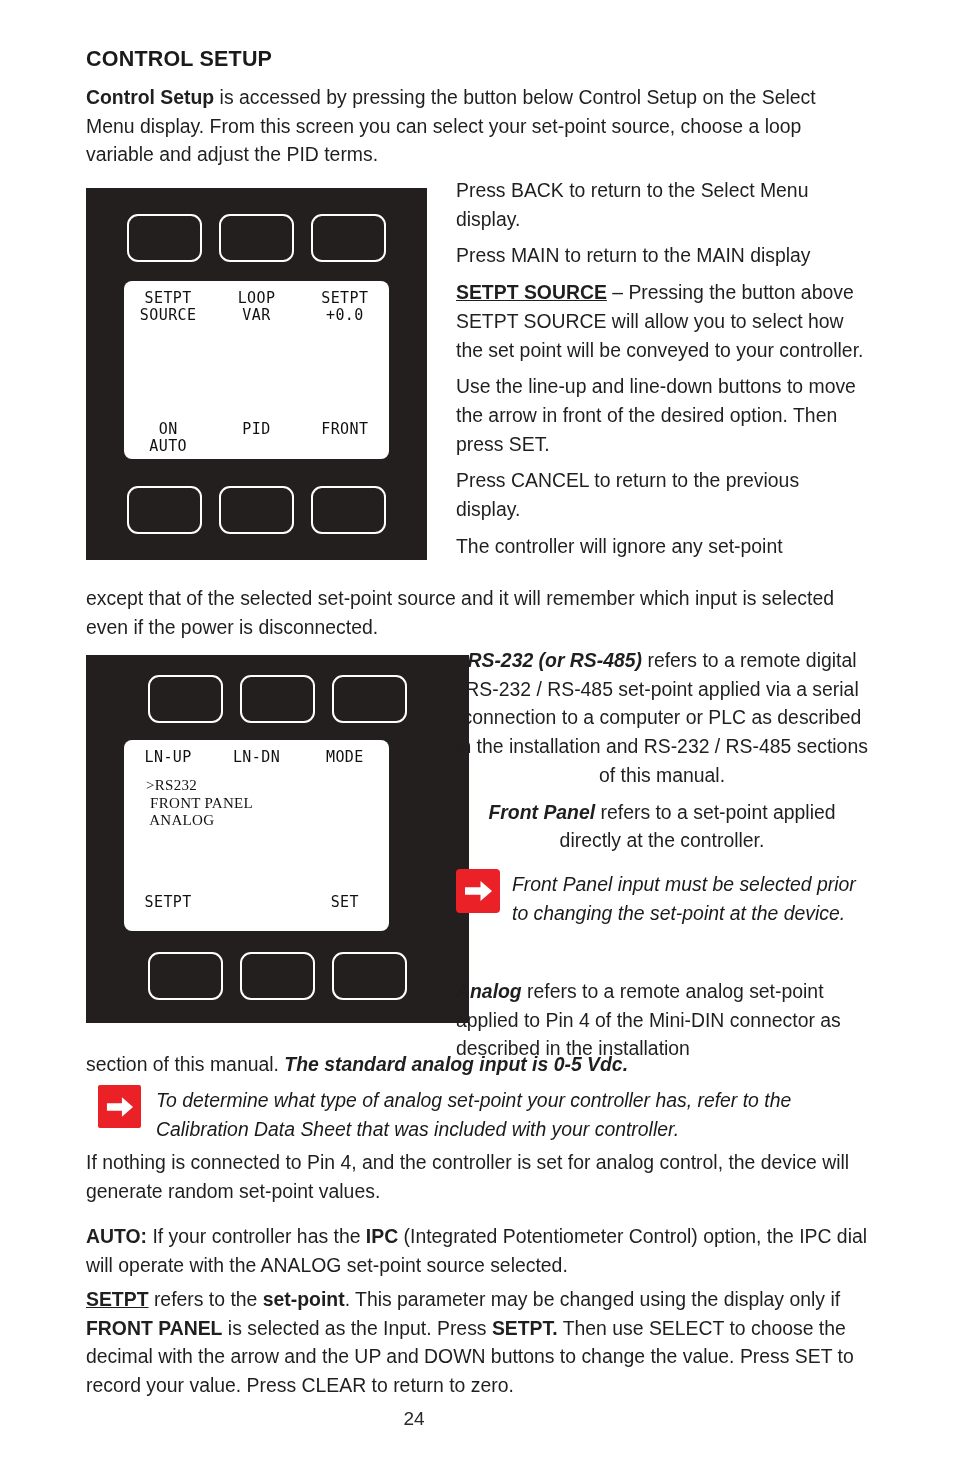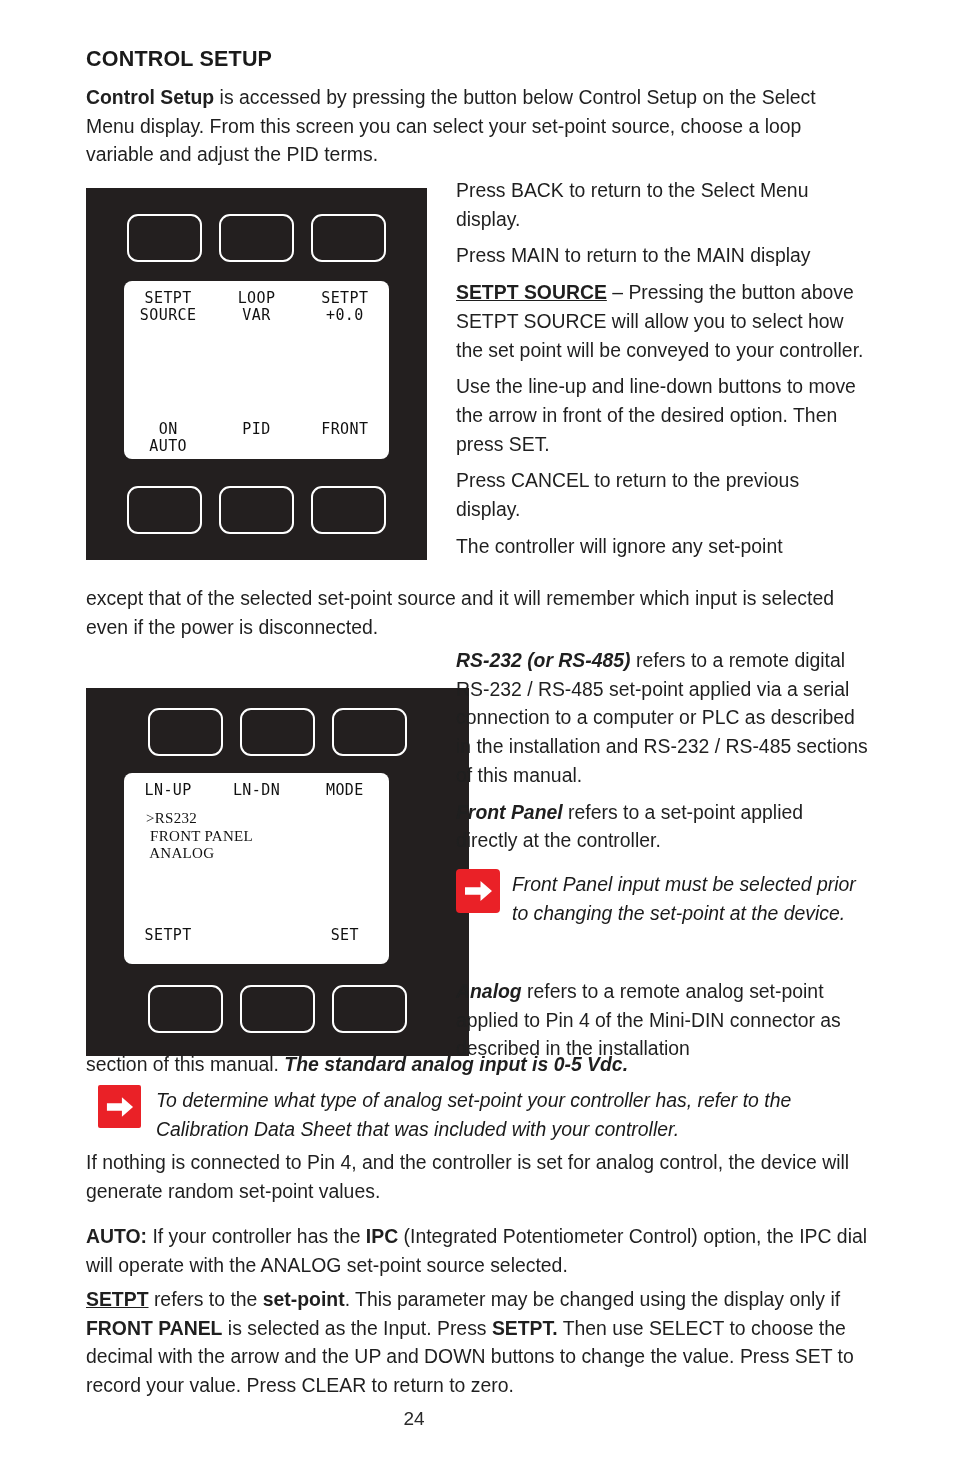--- a/index.html
+++ b/index.html
@@ -52,20 +52,21 @@
     position: absolute;
     left: 456px;
     top: 176px;
     width: 412px;
   }
   .col-right-2 {
     position: absolute;
     left: 456px;
     top: 646px;
     width: 412px;
+    text-align: center;
   }
   .para + .para { margin-top: 8px; }
   .para p { margin: 0 0 8px 0; }
   .para p:last-child { margin-bottom: 0; }
 
   .full-1 {
     position: absolute;
     left: 86px;
     top: 576px;
     width: 784px;
@@ -129,21 +130,21 @@
   }
   .callout-1 .callout-text { padding-top: 1px; }
   .callout-2 .callout-text { padding-top: 1px; }
 
   
   .device {
     position: absolute;
     background: #231f1f;
   }
   .device-1 { left: 86px; top: 188px; width: 341px; height: 372px; }
-  .device-2 { left: 86px; top: 655px; width: 383px; height: 368px; margin-top: 33px; }
+  .device-2 { left: 86px; top: 655px; width: 383px; height: 368px; }
 
   .btn-row {
     position: absolute;
     left: 0;
     width: 100%;
     display: flex;
     justify-content: center;
     gap: 17px;
   }
   .dev-btn {

